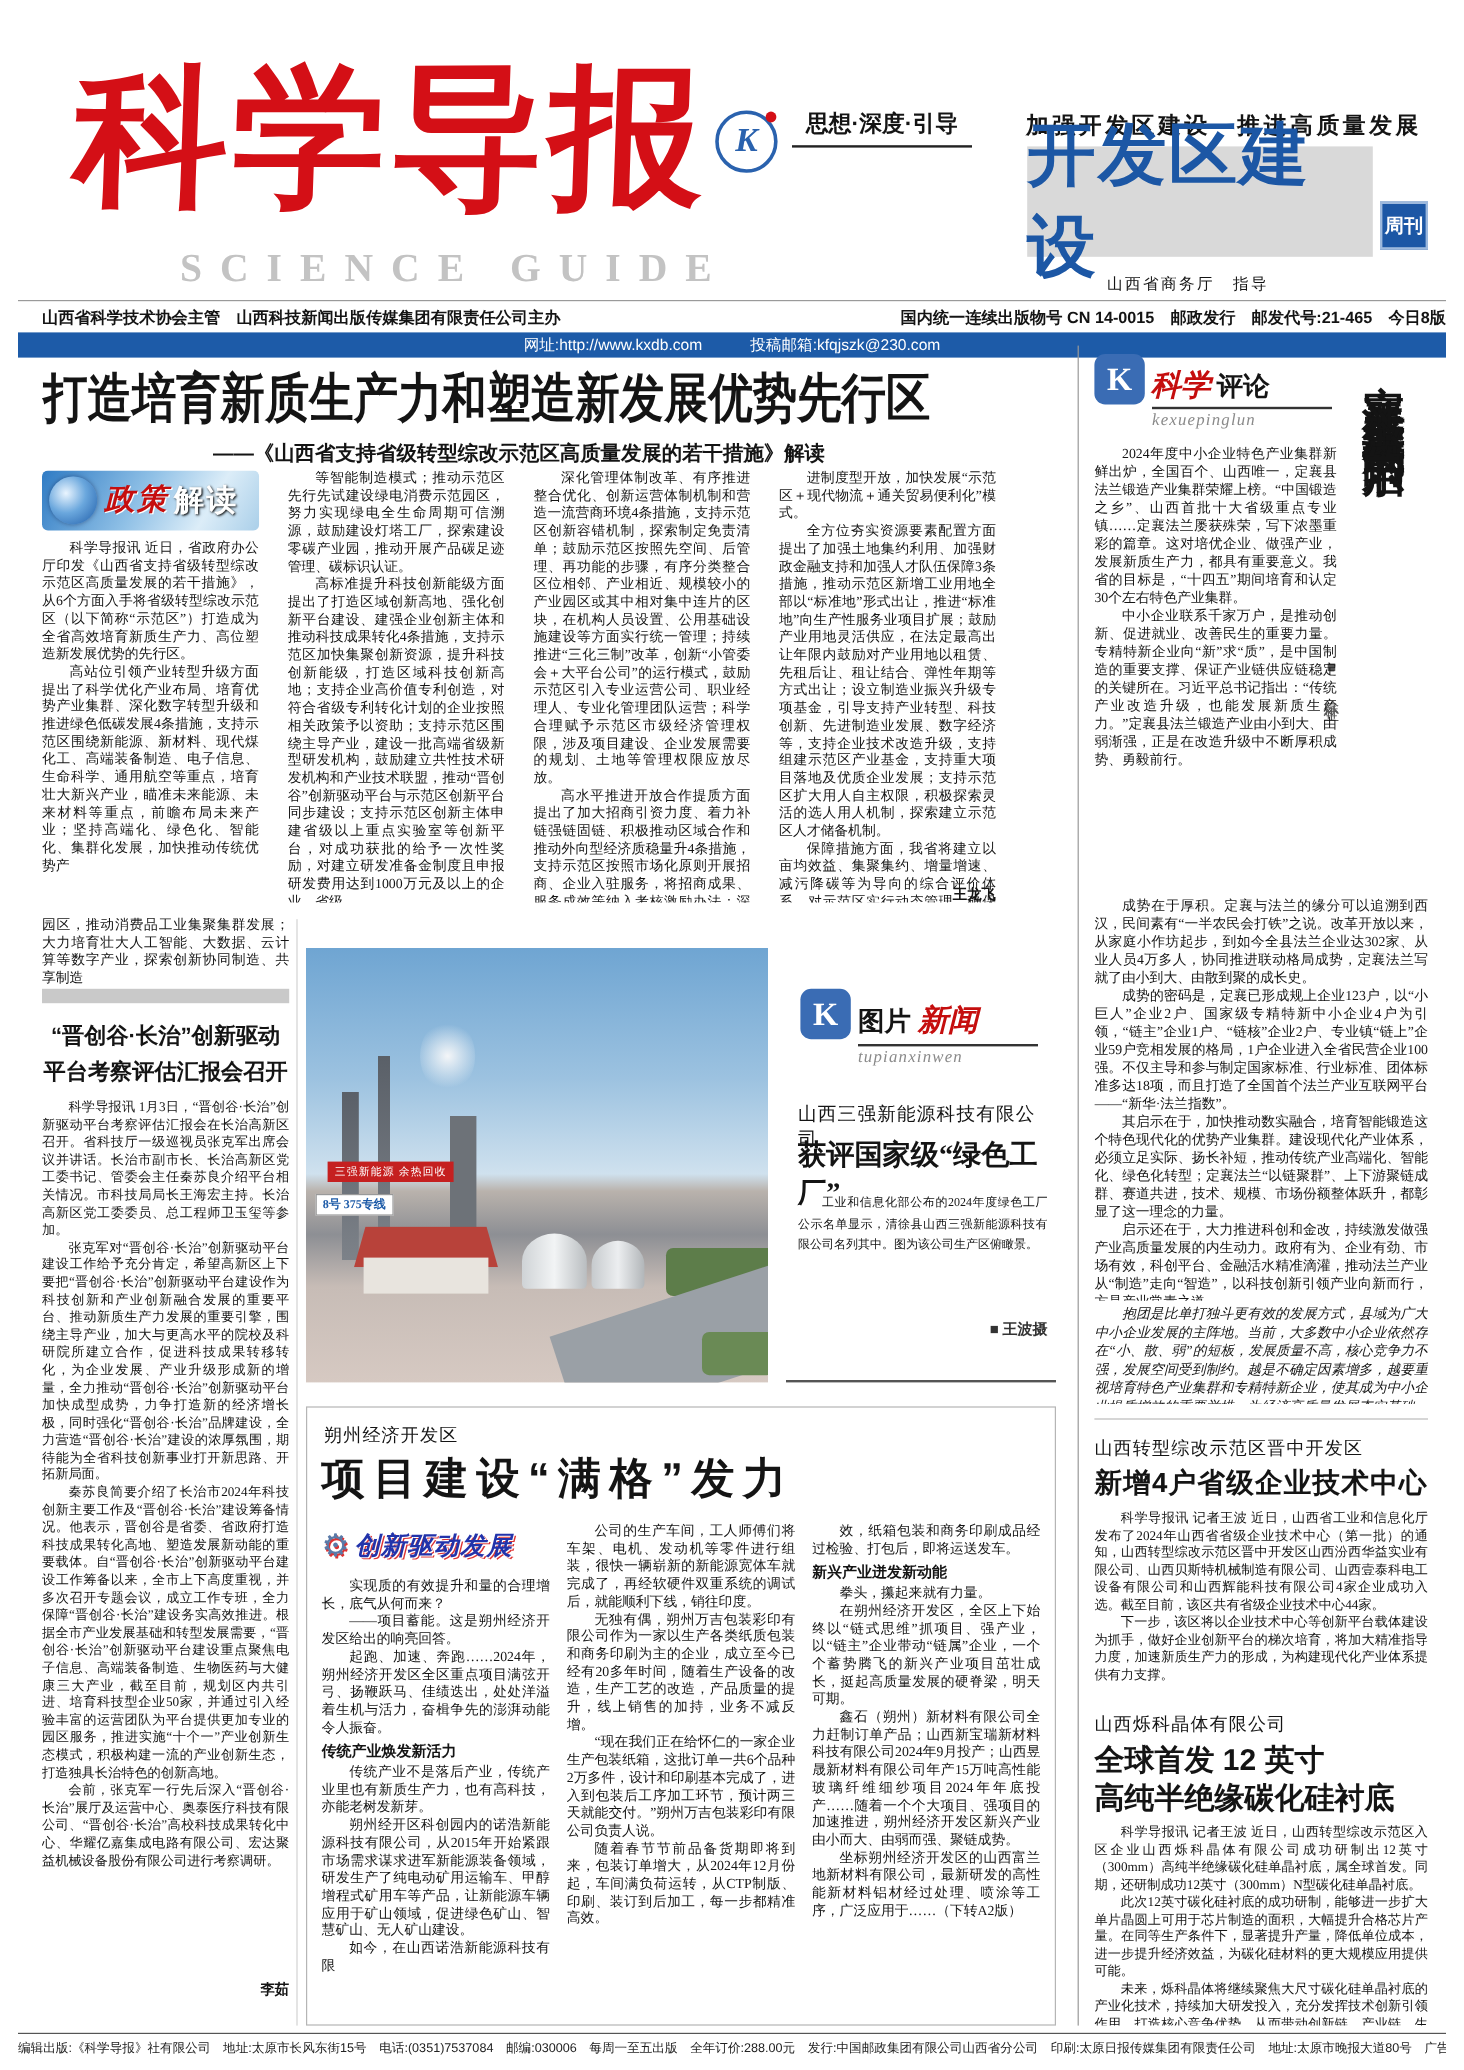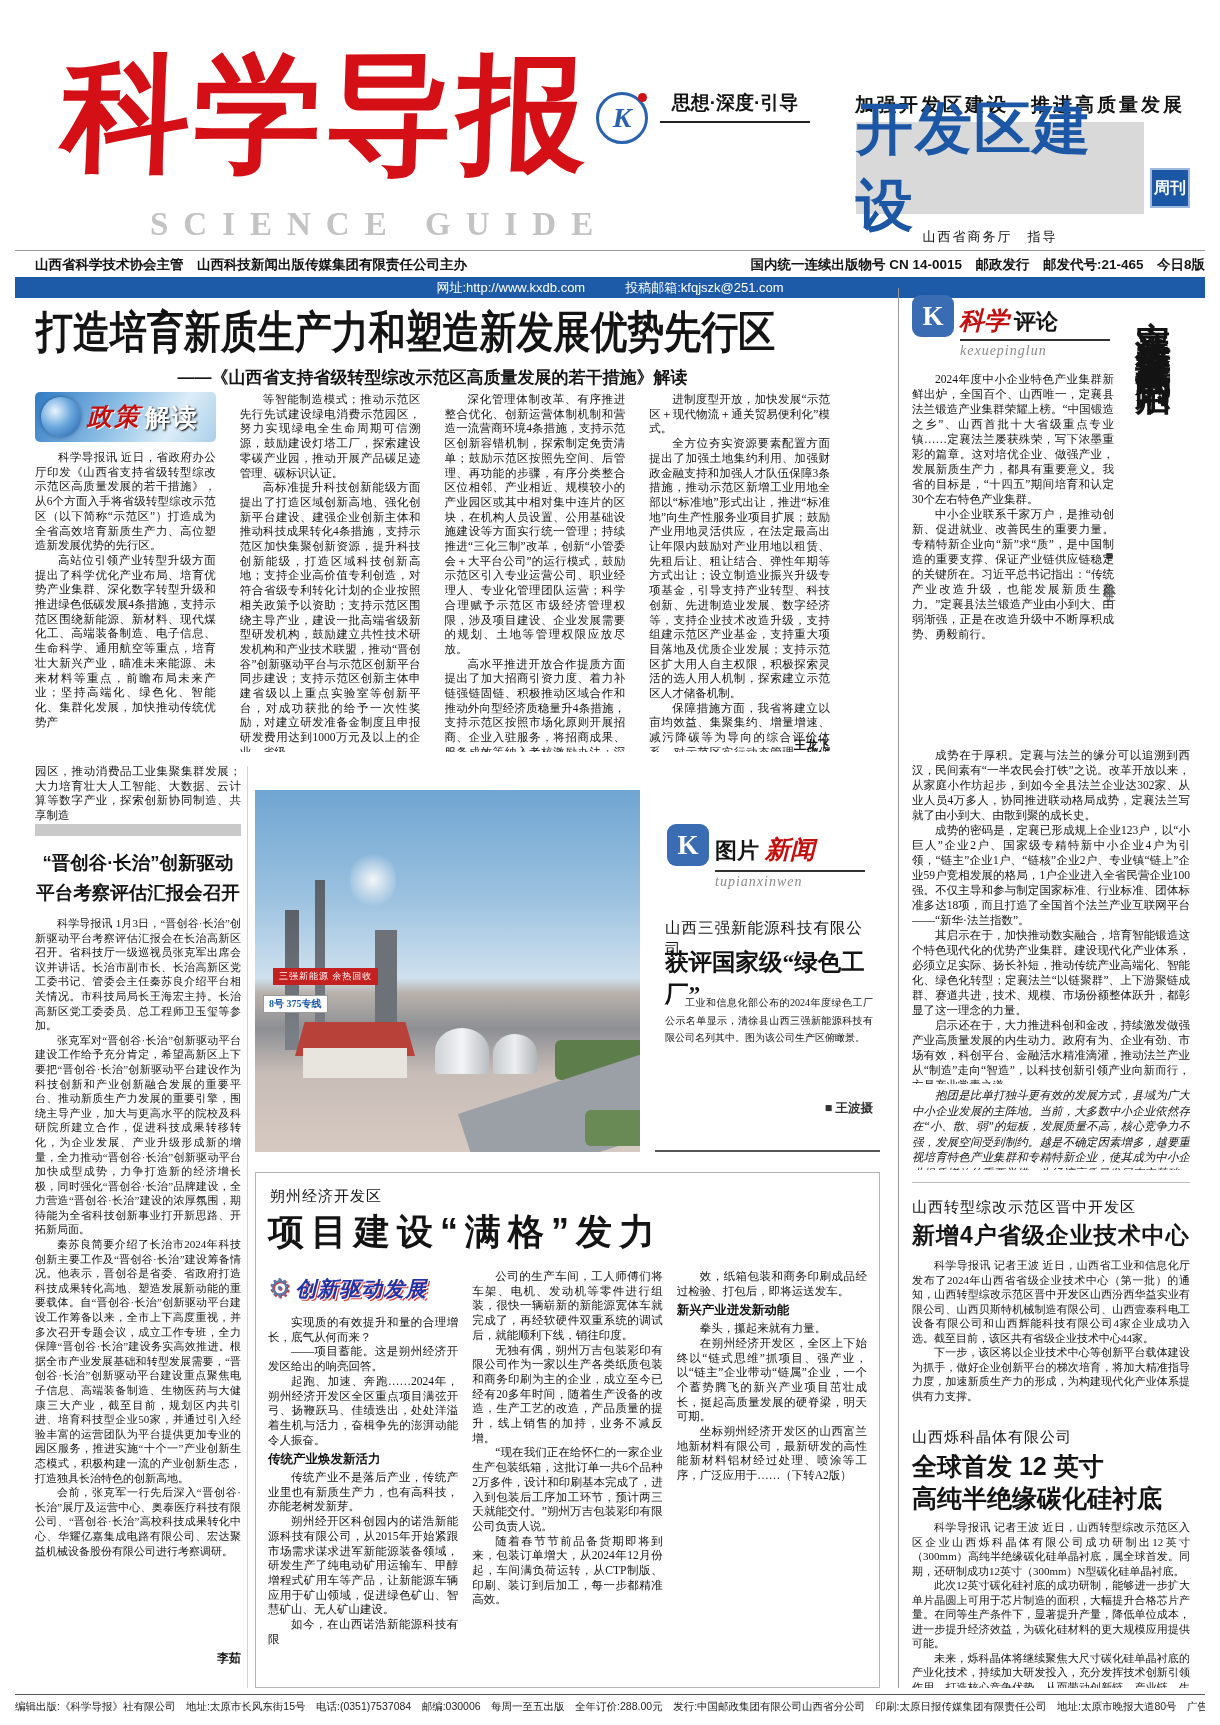--- a/index.html
+++ b/index.html
@@ -129,21 +129,21 @@
   <div class="abs sans" id="mslogan">思想·深度·引导</div>
   <div class="abs sans" id="wslogan">加强开发区建设　推进高质量发展</div>
   <div class="abs" id="secttitle">开发区建设</div>
   <div class="abs sans" id="wbadge">周刊</div>
   <div class="abs sans" id="guidance">山西省商务厅　指导</div>
   <div class="abs" id="ruletop"></div>
   <div class="abs sans" id="organizer">山西省科学技术协会主管　山西科技新闻出版传媒集团有限责任公司主办</div>
   <div class="abs sans" id="issn">国内统一连续出版物号 CN 14-0015　邮政发行　邮发代号:21-465　今日8版</div>
   <div class="abs sans" id="bluebar">
     <span>网址:http://www.kxdb.com</span>
-    <span>投稿邮箱:kfqjszk@251.com</span>
+    <span>投稿邮箱:kfqjszk@230.com</span>
   </div>
 
   <div class="abs sans" id="lead-headline">打造培育新质生产力和塑造新发展优势先行区</div>
   <div class="abs sans" id="lead-subhead">——《山西省支持省级转型综改示范区高质量发展的若干措施》解读</div>
   <div class="abs" id="lead-cols">
     <div class="lcol">
       <div id="policy-badge">
         <span id="policy-globe"></span>
         <span class="pb1">政策</span>
         <span class="pb2">解读</span>
@@ -237,20 +237,21 @@
           <p>公司的生产车间，工人师傅们将车架、电机、发动机等零件进行组装，很快一辆崭新的新能源宽体车就完成了，再经软硬件双重系统的调试后，就能顺利下线，销往印度。</p>
           <p>无独有偶，朔州万吉包装彩印有限公司作为一家以生产各类纸质包装和商务印刷为主的企业，成立至今已经有20多年时间，随着生产设备的改造，生产工艺的改造，产品质量的提升，线上销售的加持，业务不减反增。</p>
           <p>“现在我们正在给怀仁的一家企业生产包装纸箱，这批订单一共6个品种2万多件，设计和印刷基本完成了，进入到包装后工序加工环节，预计两三天就能交付。”朔州万吉包装彩印有限公司负责人说。</p>
           <p>随着春节节前品备货期即将到来，包装订单增大，从2024年12月份起，车间满负荷运转，从CTP制版、印刷、装订到后加工，每一步都精准高效。</p>
         </div>
       <div class="szcol">
           <p>效，纸箱包装和商务印刷成品经过检验、打包后，即将运送发车。</p>
           <h4>新兴产业迸发新动能</h4>
           <p>拳头，攥起来就有力量。</p>
           <p>在朔州经济开发区，全区上下始终以“链式思维”抓项目、强产业，以“链主”企业带动“链属”企业，一个个蓄势腾飞的新兴产业项目茁壮成长，挺起高质量发展的硬脊梁，明天可期。</p>
+          <p>鑫石（朔州）新材料有限公司全力赶制订单产品；山西新宝瑞新材料科技有限公司2024年9月投产；山西昱晟新材料有限公司年产15万吨高性能玻璃纤维细纱项目2024年年底投产……随着一个个大项目、强项目的加速推进，朔州经济开发区新兴产业由小而大、由弱而强、聚链成势。</p>
           <p>坐标朔州经济开发区的山西富兰地新材料有限公司，最新研发的高性能新材料铝材经过处理、喷涂等工序，广泛应用于……（下转A2版）</p>
         </div>
     </div>
   </div>
 
   <div class="abs" id="vline"></div>
   <div class="abs" id="cm-logo">
     <div id="cm-logo-row">
       <span class="ksq">K</span>
       <span class="lg2">科学</span>

